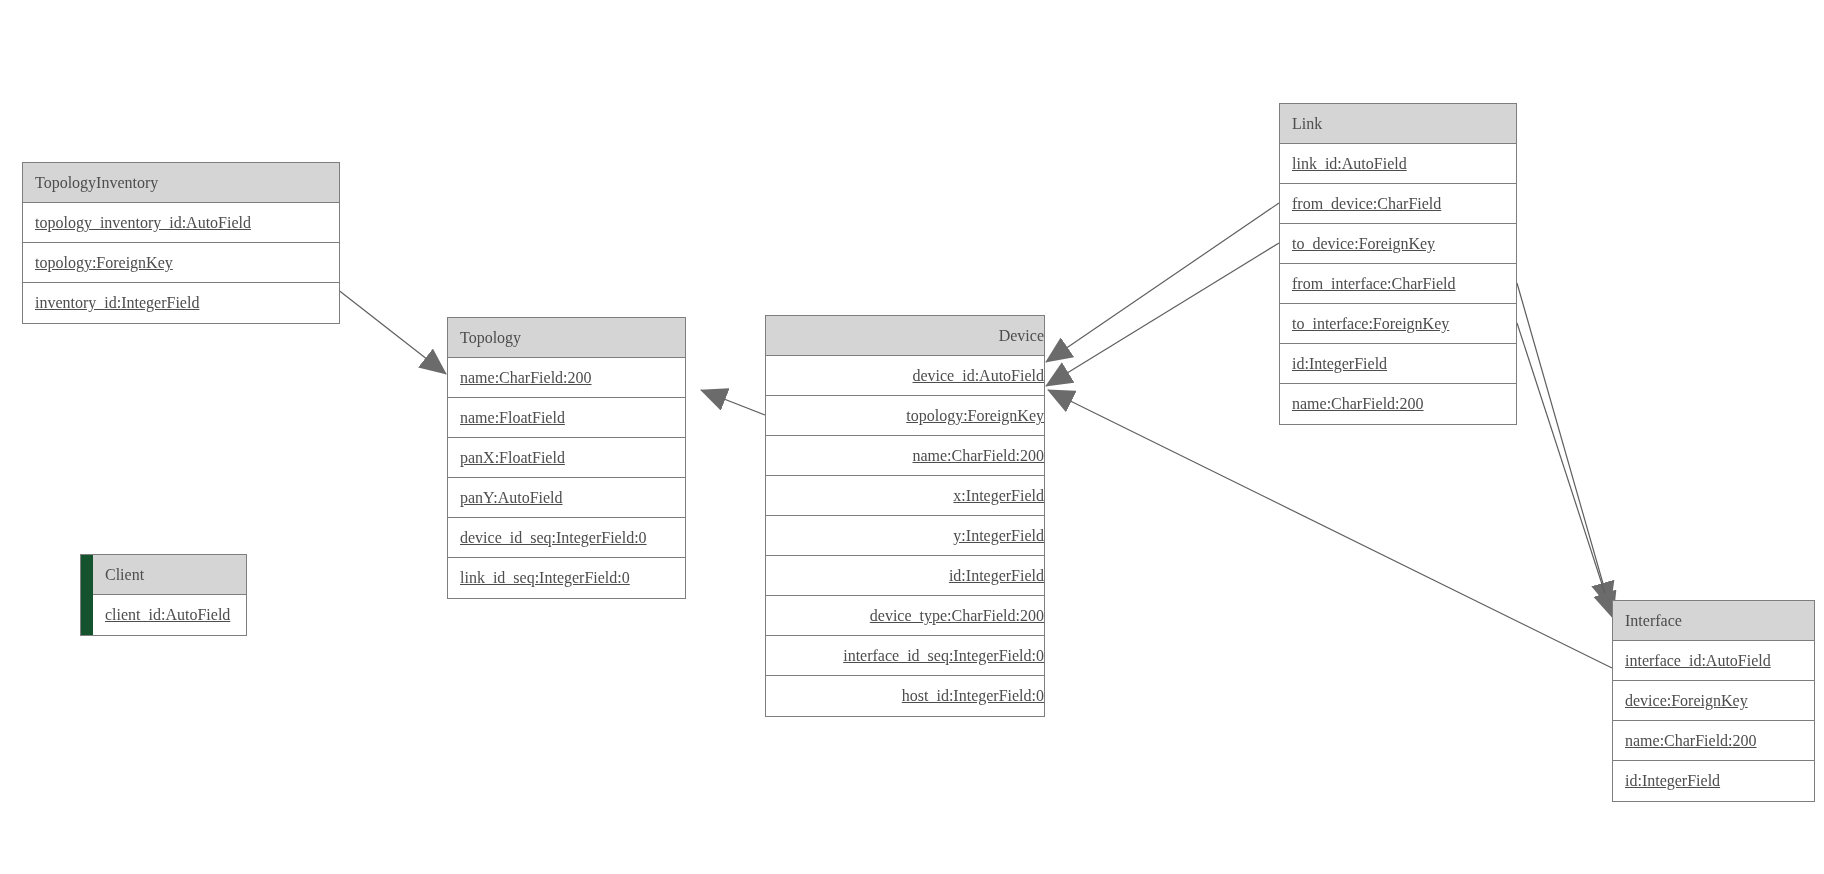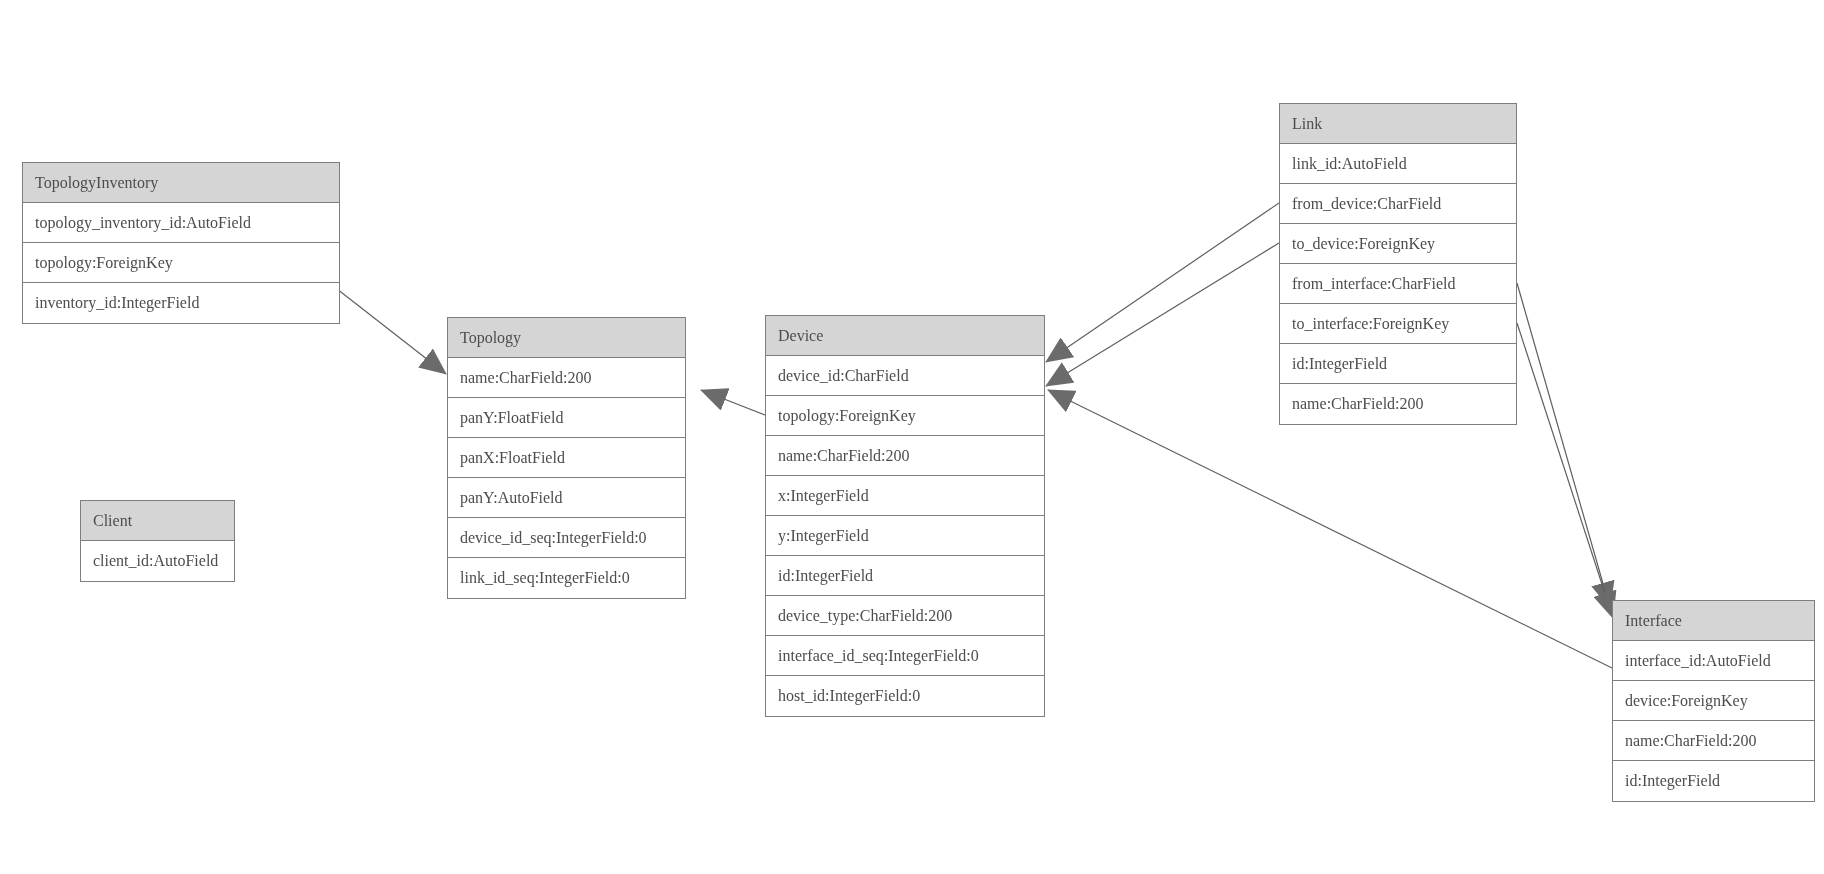--- a/index.html
+++ b/index.html
@@ -43,20 +43,21 @@
     overflow:hidden;
   }
   .entity-field{
     height:40px;
     line-height:39px;
     padding-left:12px;
     border-bottom:1px solid var(--border);
     white-space:nowrap;
     overflow:hidden;
     background:#ffffff;
+    text-decoration:underline;
   }
   .entity-field:last-child{border-bottom:none;}
 </style>
 </head>
 <body>
 
 <div id="diagram-canvas">
   <svg id="edges-svg" xmlns="http://www.w3.org/2000/svg" viewBox="0 0 1824 874">
     <defs>
       <marker id="arrow" markerUnits="userSpaceOnUse" markerWidth="27" markerHeight="24" refX="26" refY="12" orient="auto">
@@ -76,33 +77,33 @@
 
 <div class="entity" style="left: 22px; top: 162px; width: 318px;">
       <div class="entity-header">TopologyInventory</div>
       <div class="entity-field">topology_inventory_id:AutoField</div>
       <div class="entity-field">topology:ForeignKey</div>
       <div class="entity-field">inventory_id:IntegerField</div>
     </div>
     <div class="entity" style="left: 447px; top: 317px; width: 239px;">
       <div class="entity-header">Topology</div>
       <div class="entity-field">name:CharField:200</div>
-      <div class="entity-field">panY:FloatField</div>
+      <div class="entity-field">name:FloatField</div>
       <div class="entity-field">panX:FloatField</div>
       <div class="entity-field">panY:AutoField</div>
       <div class="entity-field">device_id_seq:IntegerField:0</div>
       <div class="entity-field">link_id_seq:IntegerField:0</div>
     </div>
-    <div class="entity" style="left: 80px; top: 500px; width: 155px;">
+    <div class="entity" style="left: 80px; top: 554px; width: 167px; padding-left: 12px;">
       <div class="entity-header">Client</div>
       <div class="entity-field">client_id:AutoField</div>
     </div>
-    <div class="entity" style="left: 765px; top: 315px; width: 280px;">
+    <div class="entity" style="left: 765px; top: 315px; width: 280px; text-align: right;">
       <div class="entity-header">Device</div>
-      <div class="entity-field">device_id:CharField</div>
+      <div class="entity-field">device_id:AutoField</div>
       <div class="entity-field">topology:ForeignKey</div>
       <div class="entity-field">name:CharField:200</div>
       <div class="entity-field">x:IntegerField</div>
       <div class="entity-field">y:IntegerField</div>
       <div class="entity-field">id:IntegerField</div>
       <div class="entity-field">device_type:CharField:200</div>
       <div class="entity-field">interface_id_seq:IntegerField:0</div>
       <div class="entity-field">host_id:IntegerField:0</div>
     </div>
     <div class="entity" style="left: 1279px; top: 103px; width: 238px;">

